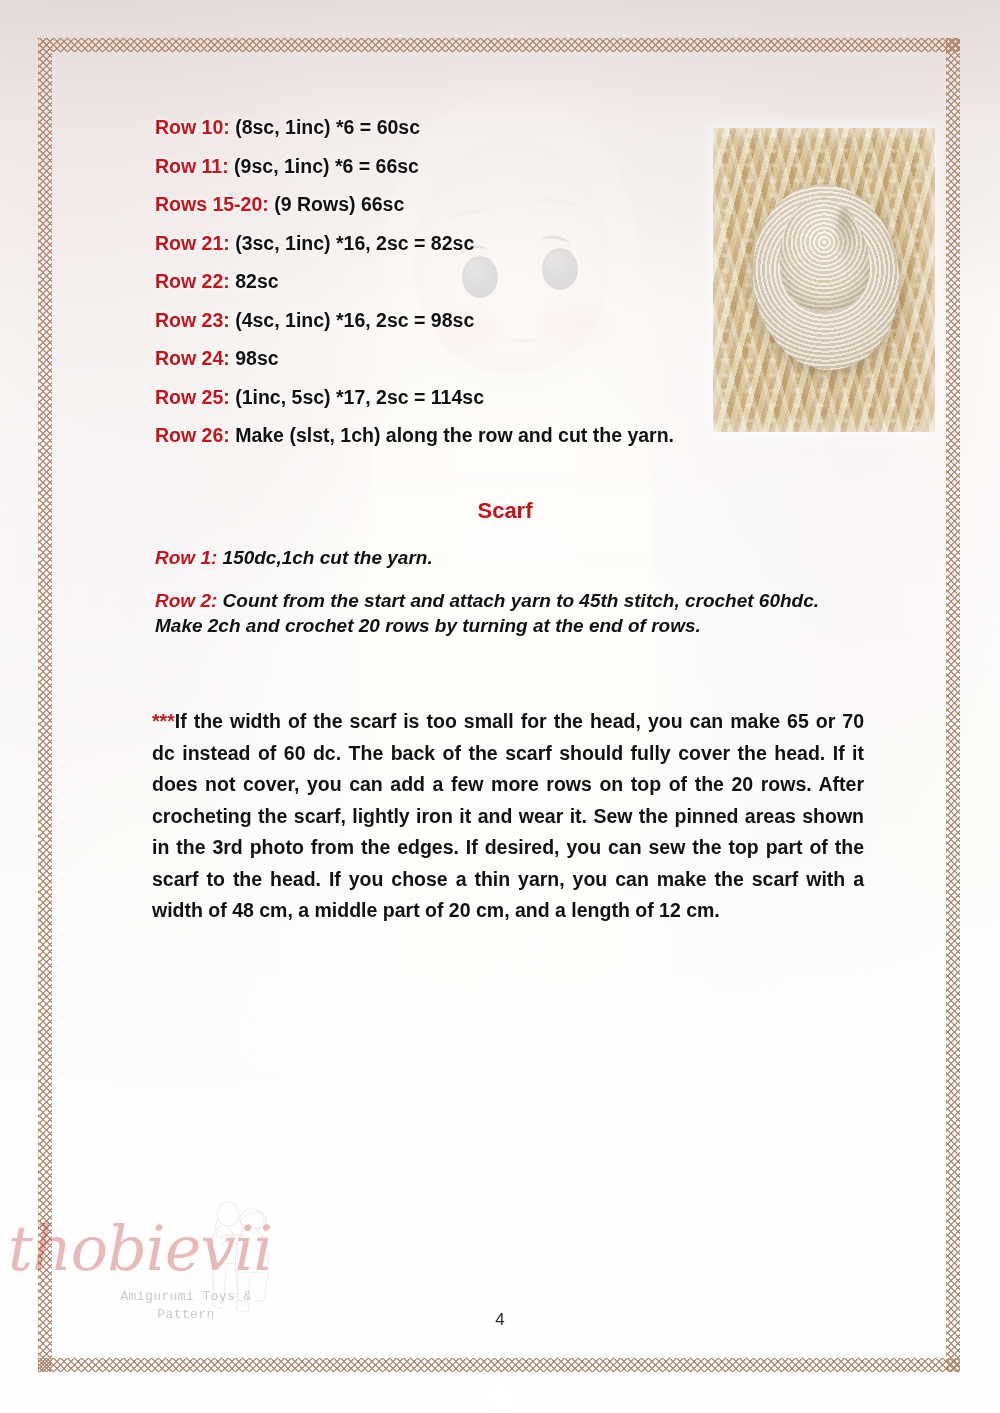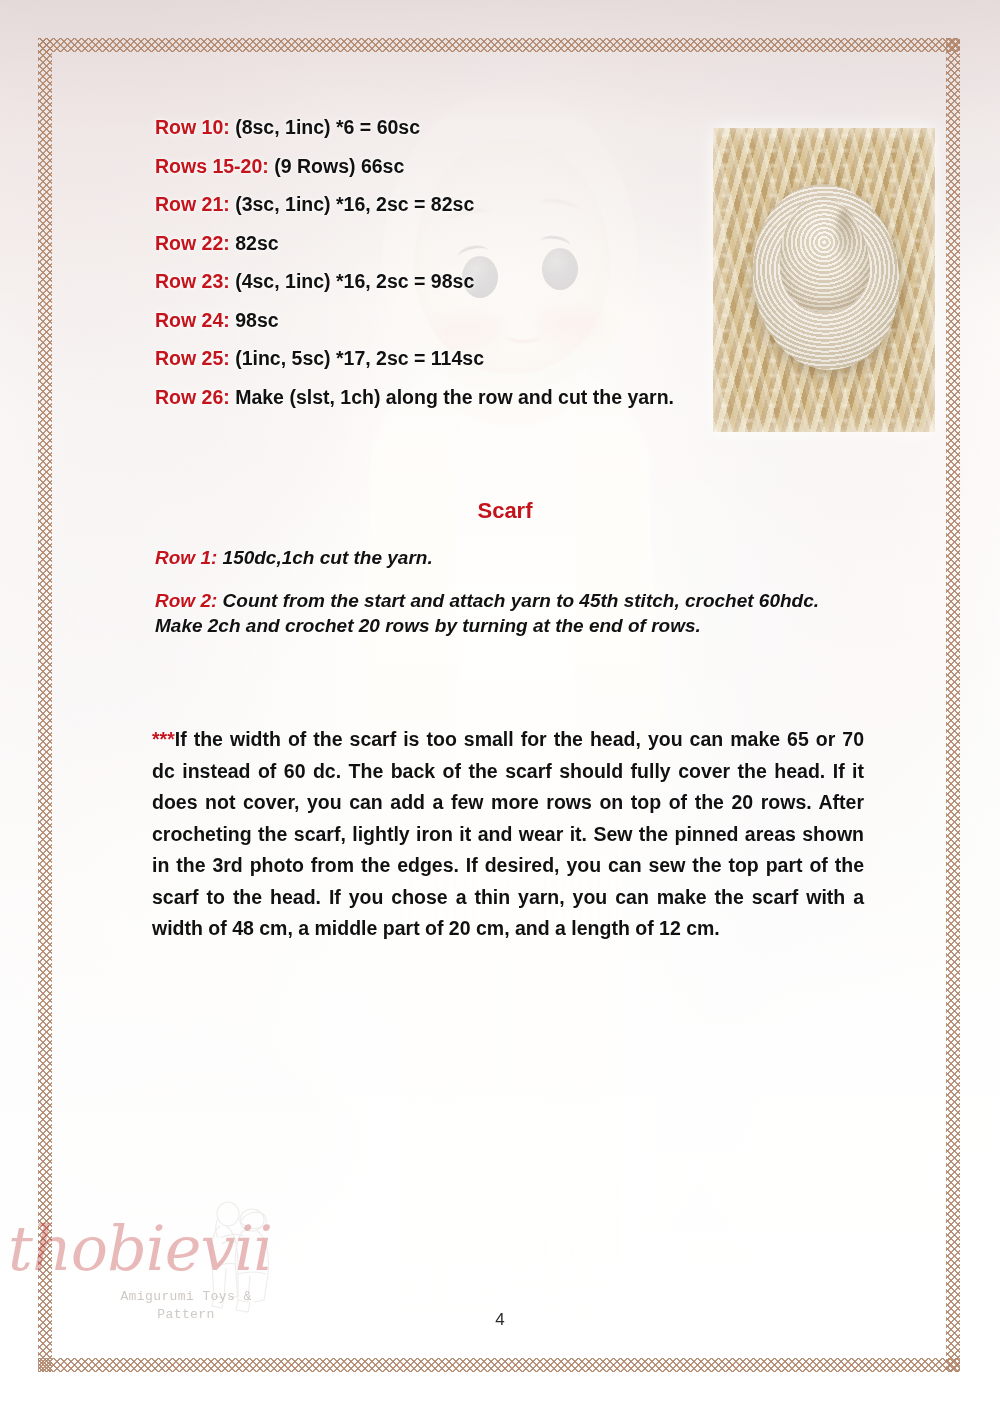--- a/index.html
+++ b/index.html
@@ -240,21 +240,20 @@
     color:#111111;line-height:1.28;
     text-shadow:0 0 3px rgba(255,255,255,.95), 0 0 7px rgba(255,255,255,.85);
   }
   .ital .lbl{color:#c4131b;}
 
   .note{
     position:absolute;left:152px;top:706px;width:712px;
     font-size:19.5px;font-weight:bold;color:#111111;
     line-height:1.62;text-align:justify;
     text-shadow:0 0 3px rgba(255,255,255,.95), 0 0 7px rgba(255,255,255,.85);
-    margin-top:18px;
   }
   .note .stars{color:#c4131b;}
 
   
   .wm{position:absolute;left:8px;top:1218px;width:300px;opacity:.30;}
   .wm-script{
     font-family:"DejaVu Serif",serif;font-style:italic;font-size:62px;
     color:#b91c1c;letter-spacing:-1px;line-height:1;
     text-shadow:0 1px 0 rgba(255,255,255,.6);
   }
@@ -339,20 +338,24 @@
     </div>
     <div class="photo-glow"></div>
   </div>
 
   <div class="rows">
     <div class="row-line">
       <span class="row-lbl">Row 10:</span>
       <span>(8sc, 1inc) *6 = 60sc</span>
     </div>
     <div class="row-line">
+      <span class="row-lbl">Row 11:</span>
+      <span>(9sc, 1inc) *6 = 66sc</span>
+    </div>
+    <div class="row-line">
       <span class="row-lbl">Rows 15-20:</span>
       <span>(9 Rows) 66sc</span>
     </div>
     <div class="row-line">
       <span class="row-lbl">Row 21:</span>
       <span>(3sc, 1inc) *16, 2sc = 82sc</span>
     </div>
     <div class="row-line">
       <span class="row-lbl">Row 22:</span>
       <span>82sc</span>

